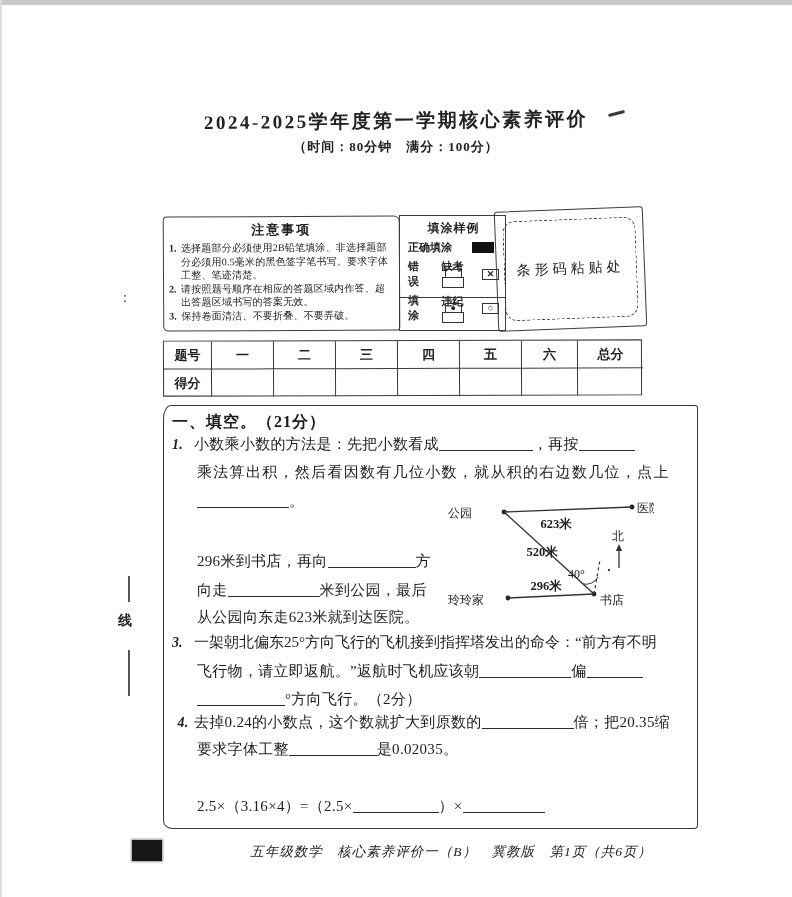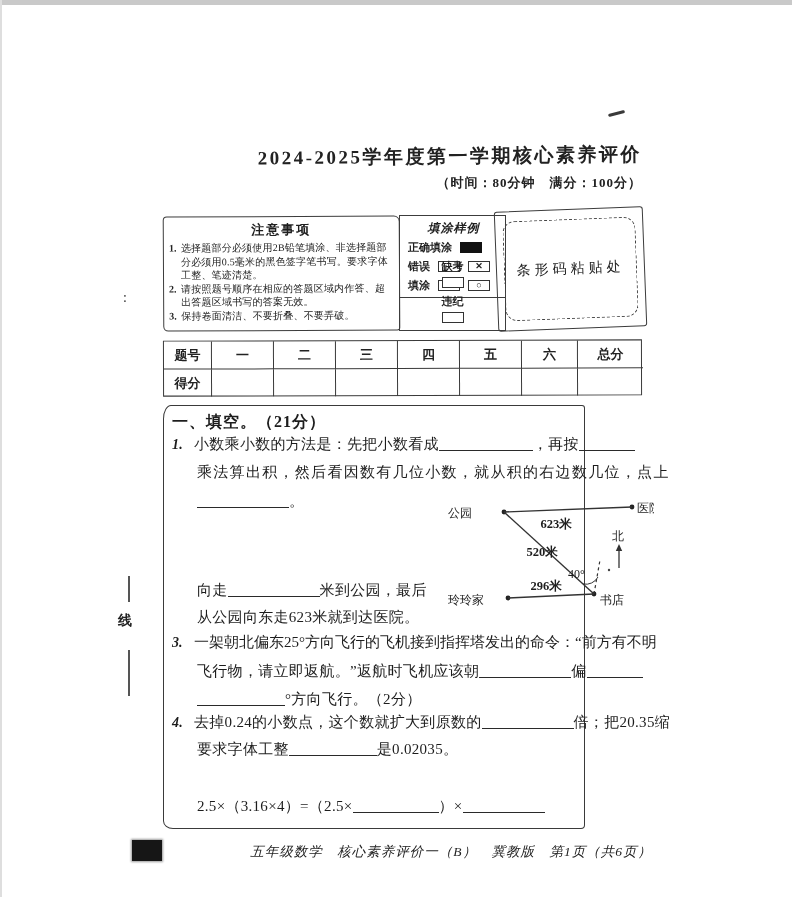--- a/index.html
+++ b/index.html
@@ -8,21 +8,21 @@
     position:relative;
     background:#ffffff;
     font-family:"Liberation Serif","DejaVu Serif",serif;
     color:#1f1f1f;
     overflow:hidden;
   }
   .edge-top { position:absolute; left:0; top:0; width:792px; height:5px; background:#c9c9c9; }
   .edge-left { position:absolute; left:0; top:0; width:2px; height:897px; background:#dedede; }
 
   
-  .hdr { position:absolute; left:150px; top:108px; width:492px; text-align:right;margin-top:36px; }
+  .hdr { position:absolute; left:150px; top:108px; width:492px; text-align:center; }
   .hdr-l1 { font-size:19px; font-weight:600; letter-spacing:2.5px; transform:rotate(-0.6deg); color:#222; }
   .hdr-l2 { margin-top:7px; font-size:27px; font-weight:700; letter-spacing:1px; color:#151515; }
   .hdr-edition { font-size:23px; font-weight:500; margin-left:18px; letter-spacing:2px; }
   .hdr-l3 { margin-top:4px; font-size:13px; font-weight:600; letter-spacing:1px; color:#222; }
   .pen-mark { position:absolute; left:608px; top:112px; width:17px; height:3px; background:#3a3a3a; transform:rotate(-14deg); border-radius:2px; }
 
   
   .notice {
     position:absolute; left:163px; top:216px; width:237px; height:115px;
     border:1.6px solid #3c3c3c; border-radius:4px 6px 3px 5px;
@@ -30,22 +30,22 @@
   }
   .notice-title { text-align:center; font-size:13px; font-weight:700; letter-spacing:2px; margin-bottom:2px; }
   .n-item { display:flex; font-size:10px; line-height:13.5px; color:#222; }
   .n-no { flex:0 0 12px; font-weight:600; }
   .n-txt { flex:1; letter-spacing:0.2px; }
 
   .sample {
     position:absolute; left:399px; top:215px; width:107px; height:116px;
     border:1.6px solid #3c3c3c; padding:4px 6px 0 8px;
   }
-  .sample-title { text-align:center; font-size:12px; font-weight:700; letter-spacing:1px; margin-bottom:3px;font-style:italic; }
-  .s-row { display:flex; align-items:center; gap:8px; margin-bottom:4px; font-size:11px; font-weight:600; }
+  .sample-title { text-align:center; font-size:12px; font-weight:700; letter-spacing:1px; margin-bottom:3px; }
+  .s-row { display:flex; align-items:center; gap:20px; margin-bottom:4px; font-size:11px; font-weight:600; }
   .s-box { width:22px; height:11px; border:1.2px solid #333; display:flex; align-items:center; justify-content:center;
            font-size:9px; line-height:1; color:#222; background:#fff; }
   .s-box.filled { background:#111; border-color:#111; }
   .s-divider { position:absolute; left:0; right:0; bottom:32px; border-top:1.4px solid #3c3c3c; }
   .s-bottom { position:absolute; left:4px; right:4px; bottom:7px; display:flex; align-items:center; gap:3px; font-size:11px; font-weight:600;flex-direction:column; }
 
   .barcode {
     position:absolute; left:496px; top:209px; width:149px; height:120px;
     border:1.7px solid #3c3c3c; border-radius:3px; transform:rotate(-2.2deg);
     display:flex; align-items:center; justify-content:center;
@@ -66,21 +66,21 @@
   .score .cell {
     border-right:1.4px solid #3a3a3a; border-bottom:1.4px solid #3a3a3a;
     display:flex; align-items:center; justify-content:center;
     font-size:13px; font-weight:600; color:#222;
   }
   .score .cell:nth-child(8n) { border-right:none; }
   .score .cell.r2 { border-bottom:none; }
 
   
   .frame {
-    position:absolute; left:163px; top:405px; width:422px; height:424px;
+    position:absolute; left:163px; top:405px; width:535px; height:424px;
     border:1.6px solid #3a3a3a;
     border-radius:8px 3px 4px 10px / 14px 3px 4px 8px;
   }
   .qline { position:absolute; white-space:nowrap; font-size:15px; color:#1d1d1d; letter-spacing:0.3px; }
   .qno { display:inline-block; width:22px; font-style:italic; font-weight:600; font-size:14px; }
   .sec-title { font-size:16px; font-weight:700; letter-spacing:1px; }
   .blank { display:inline-block; height:13px; border-bottom:1.3px solid #2a2a2a; vertical-align:-2px; }
 
   
   .diagram { position:absolute; left:282px; top:82px; width:208px; height:132px; }
@@ -184,20 +184,23 @@
   <div class="qline sec-title" style="left:8px; top:6px;">一、填空。（21分）</div>
 
   <div class="qline" style="left:8px; top:29px;">
     <span class="qno">1.</span><span>小数乘小数的方法是：先把小数看成</span><span class="blank" style="width:94px"></span><span>，再按</span><span class="blank" style="width:56px"></span>
   </div>
   <div class="qline" style="left:33px; top:57px; letter-spacing:1.3px;">乘法算出积，然后看因数有几位小数，就从积的右边数几位，点上</div>
   <div class="qline" style="left:33px; top:86px;">
     <span class="blank" style="width:92px"></span><span>。</span>
   </div>
 
+  <div class="qline" style="left:33px; top:146px;">
+    <span>296米到书店，再向</span><span class="blank" style="width:88px"></span><span>方</span>
+  </div>
   <div class="qline" style="left:33px; top:175px;">
     <span>向走</span><span class="blank" style="width:92px"></span><span>米到公园，最后</span>
   </div>
   <div class="qline" style="left:33px; top:202px;">从公园向东走623米就到达医院。</div>
 
   <svg class="diagram" viewBox="0 0 208 132">
     <circle cx="58" cy="24" r="2.4" fill="#222"></circle>
     <circle cx="186" cy="19" r="2.4" fill="#222"></circle>
     <circle cx="148" cy="106" r="2.4" fill="#222"></circle>
     <circle cx="62" cy="110" r="2.4" fill="#222"></circle>
@@ -223,21 +226,21 @@
   <div class="qline" style="left:8px; top:227px; letter-spacing:0;">
     <span class="qno">3.</span><span>一架朝北偏东25°方向飞行的飞机接到指挥塔发出的命令：“前方有不明</span>
   </div>
   <div class="qline" style="left:33px; top:256px;">
     <span>飞行物，请立即返航。”返航时飞机应该朝</span><span class="blank" style="width:92px"></span><span>偏</span><span class="blank" style="width:56px"></span>
   </div>
   <div class="qline" style="left:33px; top:284px;">
     <span class="blank" style="width:88px"></span><span>°方向飞行。（2分）</span>
   </div>
 
-  <div class="qline" style="left:8px; top:307px;">
+  <div class="qline" style="left:8px; top:307px;text-align:center;">
     <span class="qno">4.</span><span>去掉0.24的小数点，这个数就扩大到原数的</span><span class="blank" style="width:92px"></span><span>倍；把20.35缩</span>
   </div>
   <div class="qline" style="left:33px; top:334px;">
     <span>要求字体工整</span><span class="blank" style="width:88px"></span><span>是0.02035。</span>
   </div>
 
   <div class="qline" style="left:33px; top:391px;">
     <span>2.5×（3.16×4）=（2.5×</span><span class="blank" style="width:86px"></span><span>）×</span><span class="blank" style="width:82px"></span>
   </div>
 </div>

